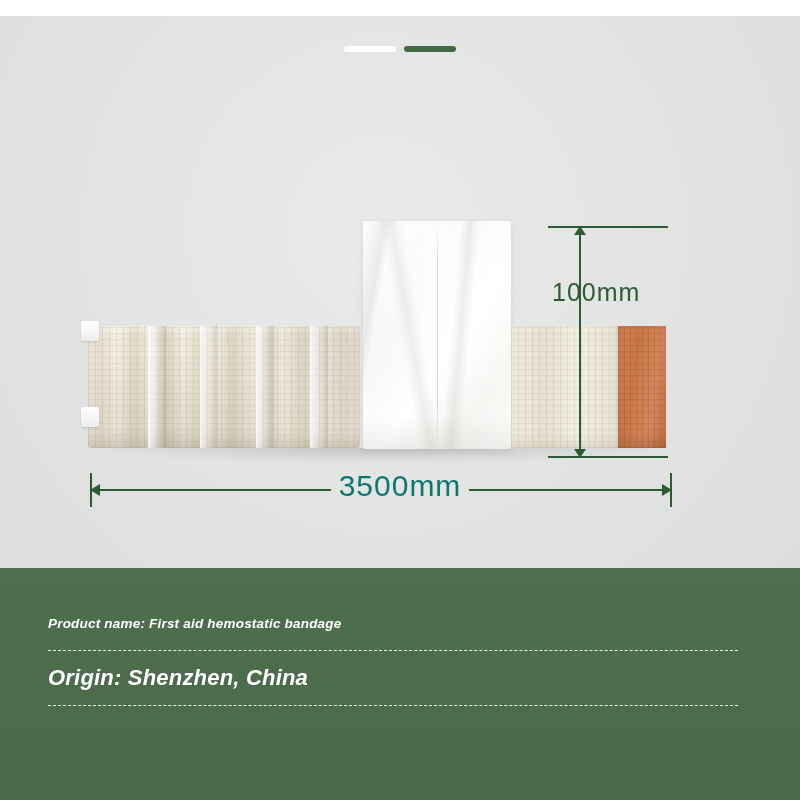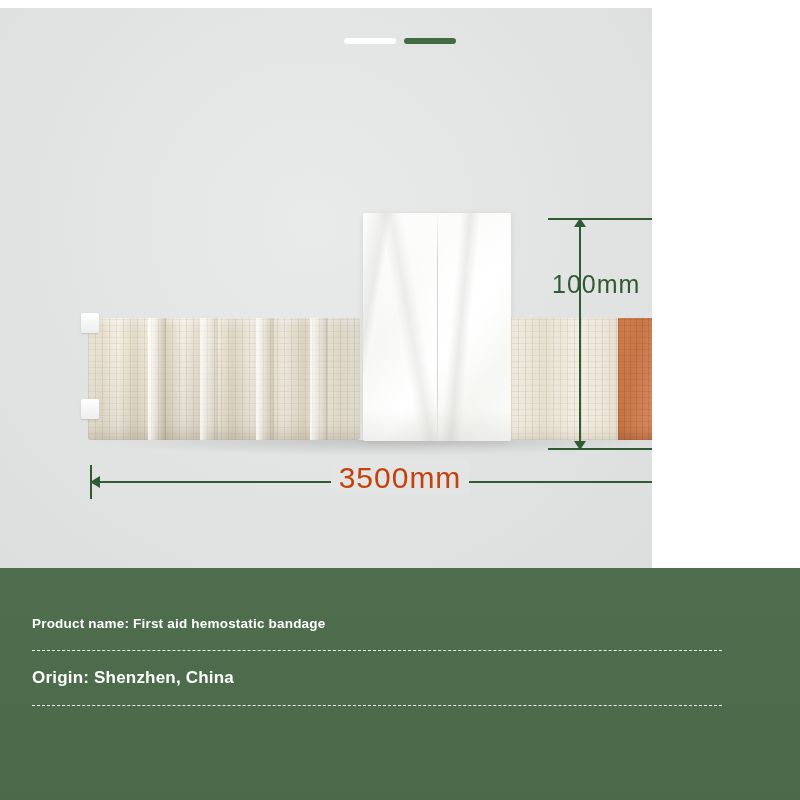--- a/index.html
+++ b/index.html
@@ -16,22 +16,22 @@
   .page {
     position: relative;
     width: 800px;
     height: 800px;
   }
 
   
   .photo {
     position: absolute;
     left: 0;
-    top: 8px;
-    width: 652px;
+    top: 16px;
+    width: 800px;
     height: 568px;
     background:
       radial-gradient(circle at 48% 38%, #e9eaea 0%, #e3e4e4 45%, #dcdddd 100%);
     overflow: hidden;
   }
 
   
   .pager {
     position: absolute;
     top: 30px;
@@ -292,58 +292,59 @@
   }
   .h-dim .arrow.l { left: 0; border-right: 10px solid #2f5b33; }
   .h-dim .arrow.r { right: 0; border-left: 10px solid #2f5b33; }
   .h-label {
     position: absolute;
     left: 0;
     top: 453px;
     width: 800px;
     text-align: center;
     font-size: 30px;
-    color: #c2410c;
+    color: #0f766e;
     letter-spacing: 1px;
   }
   .h-label .mask {
     background: #e3e4e4;
     padding: 0 8px;
   }
 
   
   .info {
     position: absolute;
     left: 0;
     top: 568px;
     width: 800px;
     height: 232px;
     background: #4c6b4c;
     background: linear-gradient(180deg, #4e6e4d 0%, #4a6a4a 100%);
   }
   .info-rows {
     position: absolute;
-    left: 32px;
+    left: 48px;
     top: 28px;
     width: 704px;
+    font-style: italic;
   }
   .info-row {
     color: #ffffff;
     display: flex;
     align-items: center;
     height: 54px;
   }
   .info-row .txt {
     font-size: 13.5px;
     font-weight: bold;
     letter-spacing: .2px;
     white-space: nowrap;
   }
   .info-row.big .txt {
-    font-size: 17px;
+    font-size: 22px;
   }
   .divider {
     height: 0;
     border-top: 1.5px dashed rgba(255,255,255,.9);
     width: 690px;
   }
 </style>
 </head>
 <body>
 

